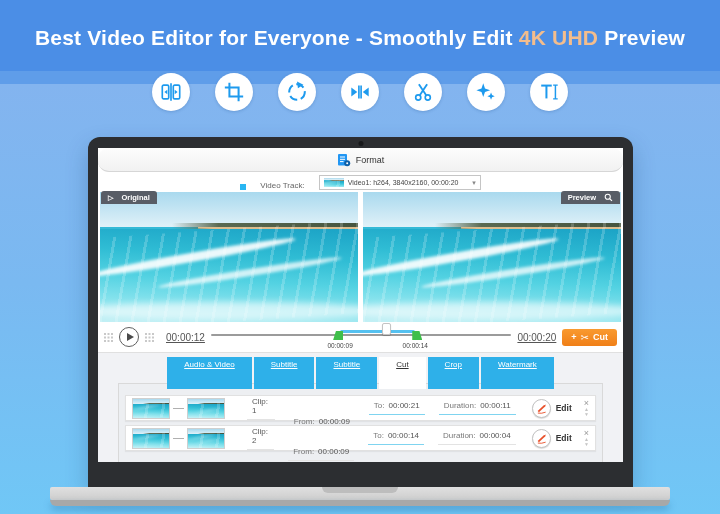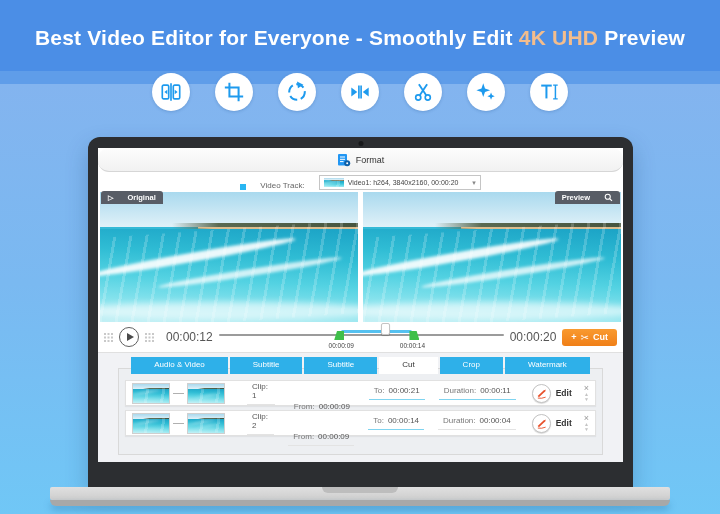--- a/index.html
+++ b/index.html
@@ -31,21 +31,21 @@
   .apptab.active{background:#e9e9e9;border-left:1px solid #cfcfcf;border-right:1px solid #cfcfcf;}
   
   .trackbar{position:absolute;left:0;top:24px;right:0;height:20px;background:#fff;}
   .track-center{position:absolute;left:0;right:0;top:3px;display:flex;justify-content:center;align-items:flex-end;gap:14px;}
   .sq{width:6px;height:6px;background:#29b6f2;}
   .tlabel{font-size:8px;color:#666;}
   .dropdown{display:flex;align-items:center;gap:4px;border:1px solid #c5c5c5;background:#fff;height:13px;padding:0 4px;width:152px;}
   .dropdown .ddtext{font-size:7px;color:#444;white-space:nowrap;flex:1;}
   .caret{font-size:7px;color:#888;line-height:1;}
   .badge{position:absolute;bottom:-12px;height:13px;background:#585d66;color:#fff;font-size:7.5px;font-weight:bold;
-    display:flex;align-items:center;gap:14px;padding:0 7px;z-index:5;}
+    display:flex;align-items:center;gap:8px;padding:0 7px;z-index:5;}
   .badge.left{left:3px;border-radius:3px 3px 0 0;}
   .badge.right{right:3px;border-radius:3px 3px 0 0;margin-left:8px;}
   .badge .g{font-size:7px;}
   
   .videos{position:absolute;left:2px;right:2px;top:44px;height:130px;display:flex;gap:5px;}
   .vid{flex:1;position:relative;overflow:hidden;}
   .beach{position:absolute;inset:0;background:#35b9d6;overflow:hidden;}
   .sky{position:absolute;top:0;left:0;right:0;height:27%;background:linear-gradient(180deg,#a9d9ee,#e0f1f8);}
   .trees{position:absolute;top:24%;left:28%;right:0;height:4.5%;
     background:linear-gradient(90deg,rgba(90,110,90,0) 0,#5a6a52 25%,#46543e 100%);}
@@ -59,37 +59,37 @@
   .foam{position:absolute;background:rgba(255,255,255,.9);border-radius:50%;filter:blur(1.5px);}
   .f1{left:-6%;top:26%;width:82%;height:10%;transform:rotate(-10deg);}
   .f2{left:22%;top:43%;width:72%;height:8%;transform:rotate(-9deg);background:rgba(255,255,255,.75);}
   .f3{left:-10%;bottom:2%;width:120%;height:20%;filter:blur(3px);background:rgba(255,255,255,.6);}
   
   .playbar{position:absolute;left:0;right:0;top:174px;height:30px;background:#fff;display:flex;align-items:center;gap:6px;padding:0 6px;box-sizing:border-box;}
   .gridbtn svg{display:block;}
   .playbtn{width:20px;height:20px;border:1.5px solid #5f5f5f;border-radius:50%;background:#fff;
     display:flex;align-items:center;justify-content:center;box-sizing:border-box;}
   .playtri{width:0;height:0;border-left:7px solid #4a4a4a;border-top:4.5px solid transparent;border-bottom:4.5px solid transparent;margin-left:2px;}
-  .time{font-size:12px;color:#555;white-space:nowrap;}
+  .time{font-size:10px;color:#555;white-space:nowrap;text-decoration:underline;}
   .timeline{position:relative;flex:1;height:100%;}
   .tl-base{position:absolute;left:0;right:0;top:12px;height:2px;background:#9b9b9b;border-radius:2px;}
   .tl-range{position:absolute;left:43%;width:25%;top:8px;height:3px;background:#55c1f0;border-radius:2px;}
   .handle{position:absolute;top:9px;width:10px;height:9px;background:#3fbf4a;}
   .handle.h1{left:43%;transform:translateX(-70%);clip-path:polygon(28% 0,100% 0,100% 100%,0 100%);}
   .handle.h2{left:68%;transform:translateX(-30%);clip-path:polygon(0 0,72% 0,100% 100%,0 100%);}
   .hlabel{position:absolute;top:20px;transform:translateX(-50%);font-size:6.5px;color:#444;white-space:nowrap;}
   .playhead{position:absolute;left:57%;top:1px;width:7px;height:10px;background:#fff;border:1px solid #c4c4c4;border-radius:2px;
     box-shadow:0 1px 1px rgba(0,0,0,.2);}
   .cutbtn{height:17px;border-radius:3px;background:linear-gradient(180deg,#f99a30,#f07f17);color:#fff;border:none;
     font-size:9px;font-weight:bold;display:flex;align-items:center;gap:4px;padding:0 9px;font-family:inherit;}
   .cutbtn .sc{font-size:10px;font-weight:normal;}
   
   .lower{position:absolute;left:0;right:0;top:204px;bottom:0;background:#f1f2f5;border-top:1px solid #e0e0e0;}
   .edit-tabs{position:relative;z-index:3;display:flex;justify-content:center;gap:2px;margin-top:4px;}
-  .etab{background:#2eb0e9;color:#fff;font-size:8px;height:17px;line-height:15px;padding:0 23px;cursor:default;}
+  .etab{background:#2eb0e9;color:#fff;font-size:8px;height:32px;line-height:15px;padding:0 17px;cursor:default;text-decoration:underline;}
   .etab.active{background:#fff;color:#333;}
   .panel{position:relative;margin:-6px 20px 0 20px;border:1px solid #d9d9d9;background:#edeff2;padding:11px 4px 14px 4px;}
   .cliprow{position:relative;height:26px;margin:0 2px 4px 2px;background:#fff;border:1px solid #e1e1e1;
     box-shadow:0 1px 1px rgba(0,0,0,.05);display:flex;align-items:center;padding:0 6px;box-sizing:border-box;gap:0;}
   .thumb{position:relative;width:36px;height:19px;border:1px solid #cfcfcf;overflow:hidden;flex:none;}
   .dash{width:11px;border-top:1px solid #b0b0b0;margin:0 3px;flex:none;}
   .field{display:flex;align-items:flex-end;gap:4px;border-bottom:1px solid #e3e3e3;padding:0 5px 4px 5px;margin-left:14px;}
   .field.cyan{border-bottom-color:#7fd4f0;}
   .flabel{font-size:8px;color:#777;}
   .fval{font-size:8px;color:#555;}

